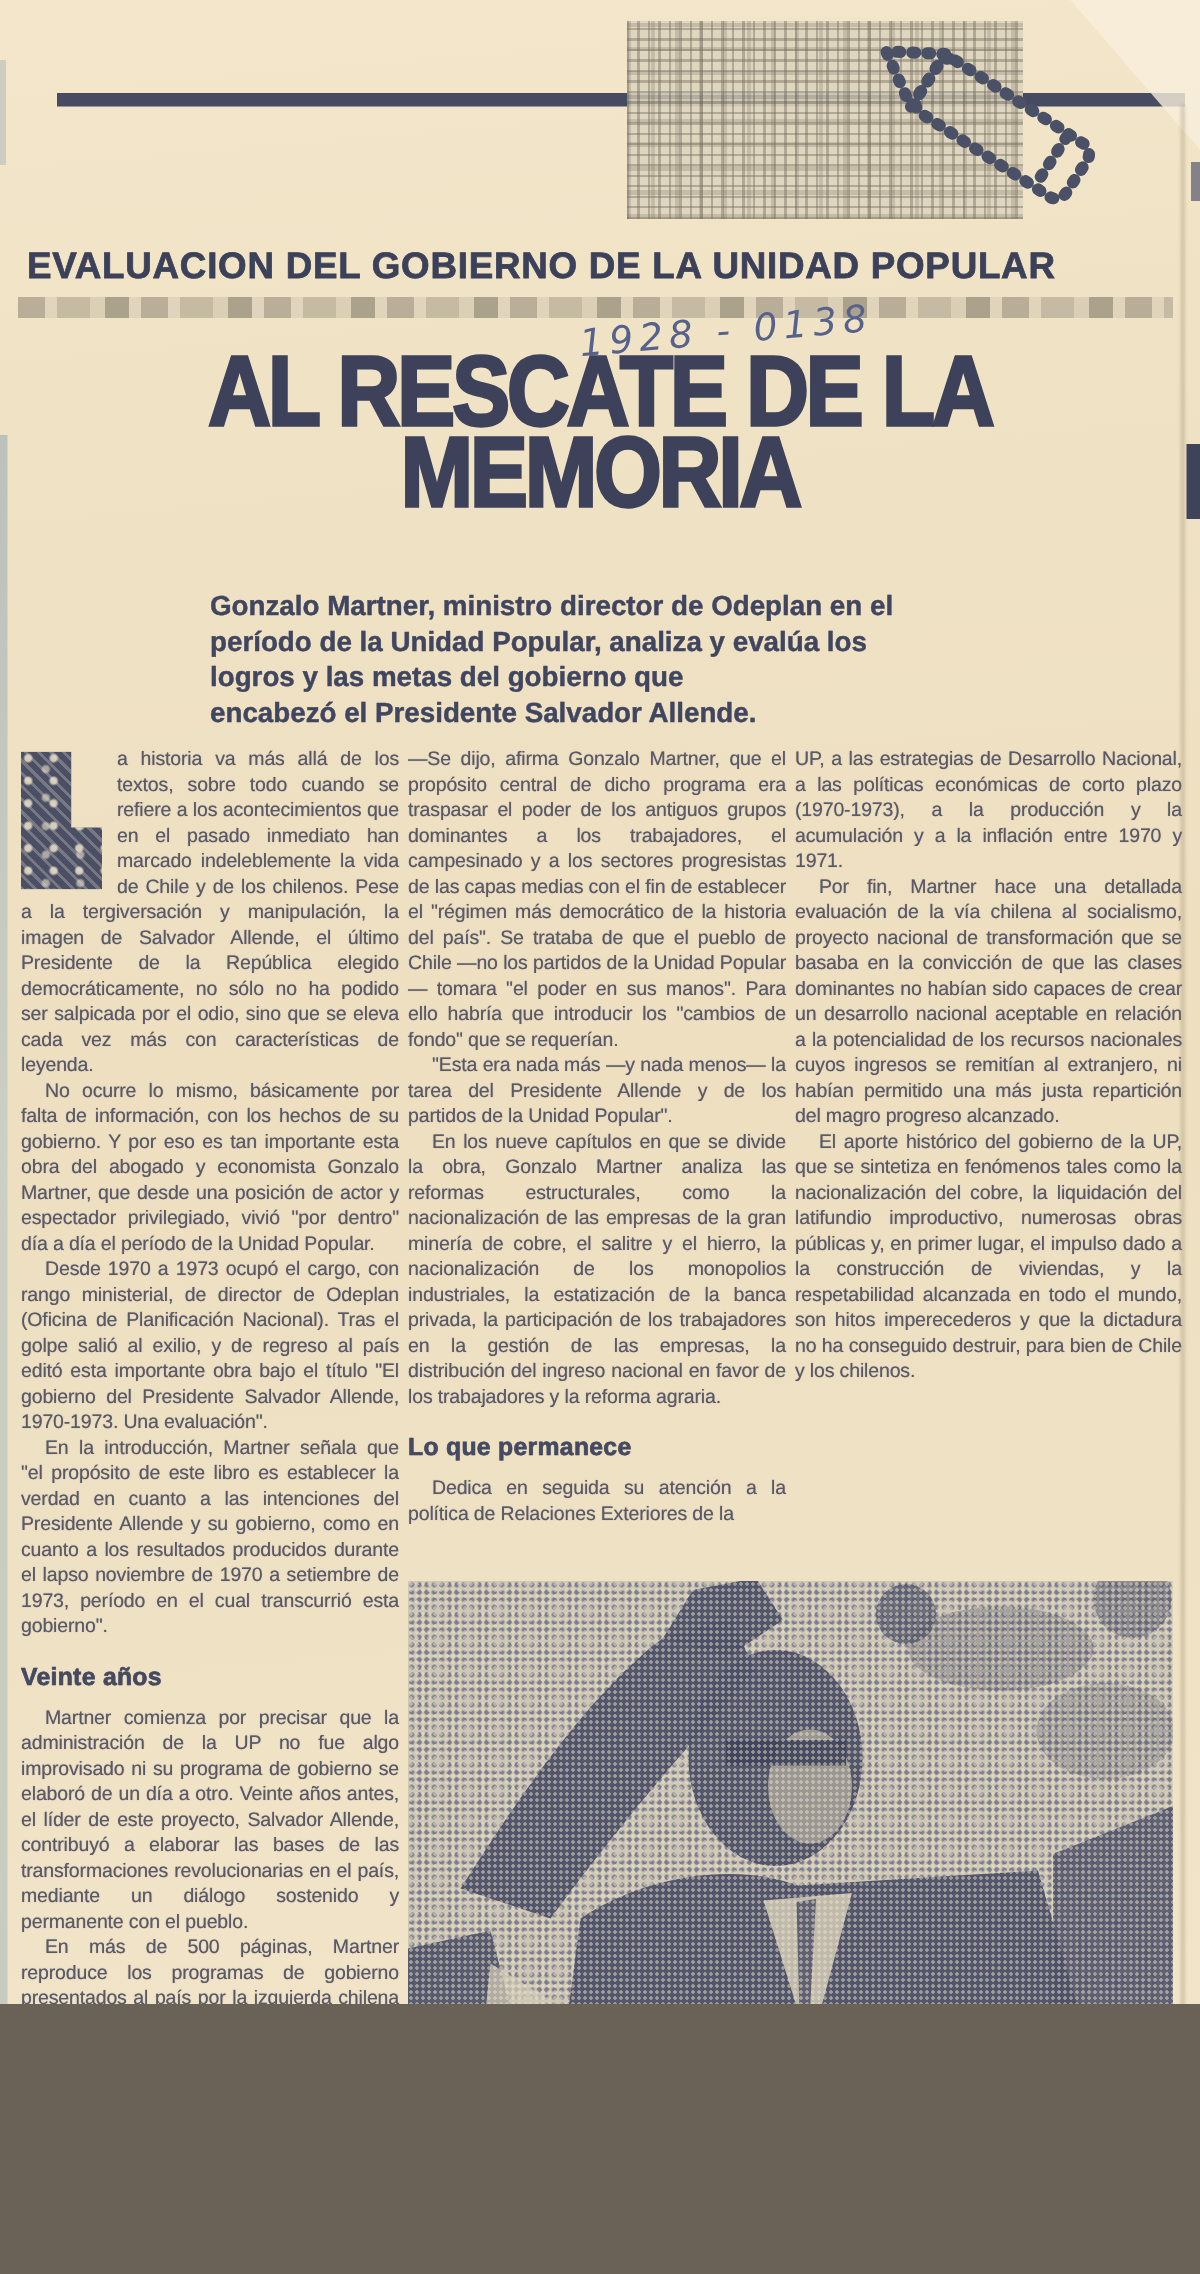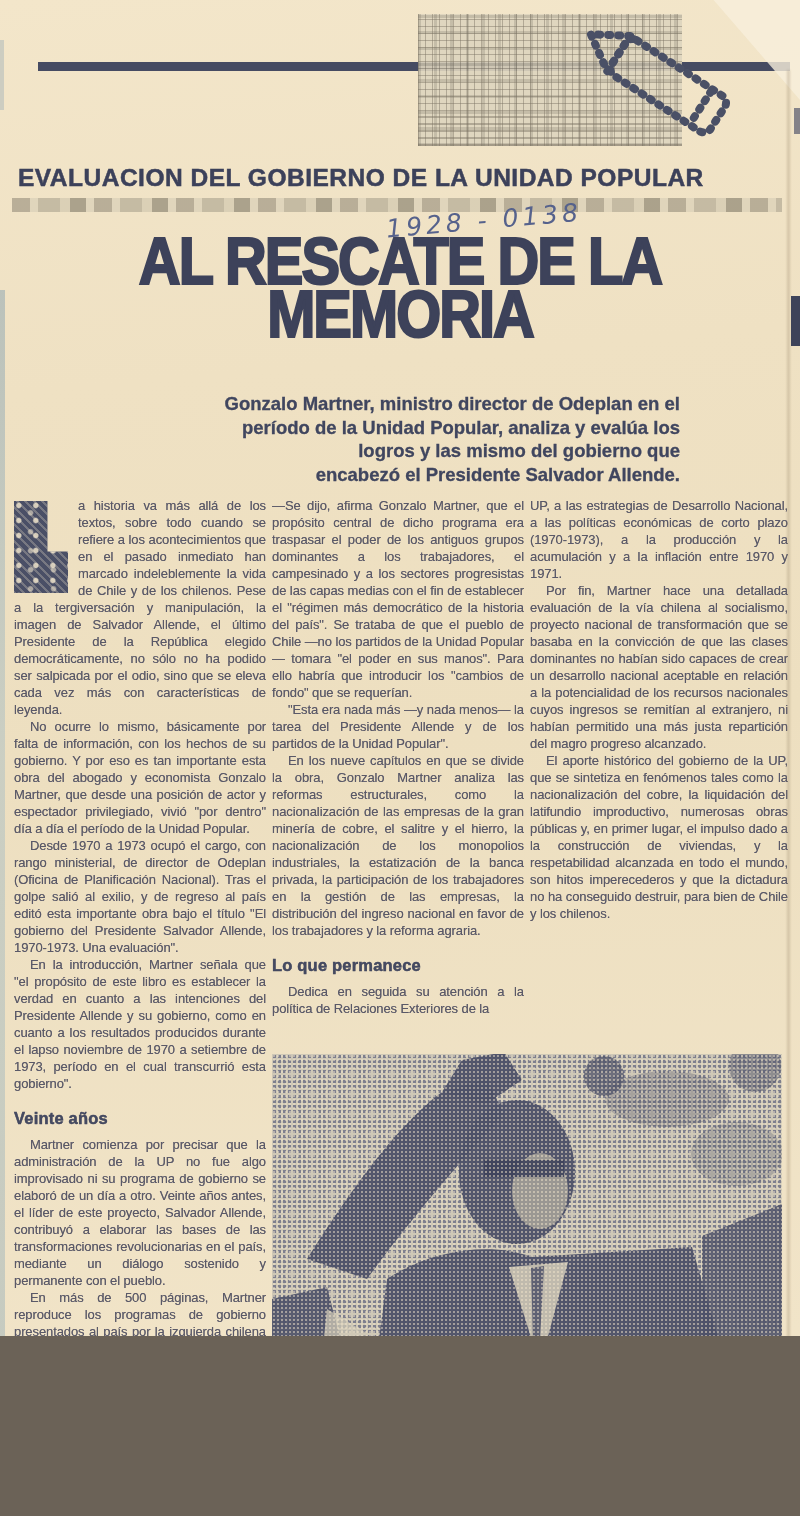--- a/index.html
+++ b/index.html
@@ -31,21 +31,21 @@
     background:repeating-linear-gradient(90deg,#948c7a 0 18px,#d6cdb6 18px 26px,#a9a18d 26px 48px,#cdc4ad 48px 58px,#7e7766 58px 74px,#d6cdb6 74px 82px);
   }
   .archive-code{
     position:absolute;left:386px;top:206px;font-size:25px;font-style:italic;
     color:#56628c;transform:rotate(-5deg);letter-spacing:4px;font-family:"DejaVu Sans",sans-serif;
   }
   
   .headline{position:absolute;left:0;top:240px;width:800px;text-align:center;color:#3d425a;line-height:48px;}
   .headline .hl{display:inline-block;font-size:59px;font-weight:bold;letter-spacing:-2px;
     transform:scale(.98,1.12);-webkit-text-stroke:2px #3d425a;}
-  .deck{position:absolute;left:140px;top:392px;width:540px;text-align:right;
+  .deck{position:absolute;left:140px;top:392px;width:540px;text-align:left;
     color:#40465f;font-weight:bold;font-size:18.5px;line-height:23.5px;-webkit-text-stroke:.3px #40465f;}
   
   .col{position:absolute;top:497px;text-align:justify;color:#5a5968;
     font-size:13px;line-height:17px;letter-spacing:-.1px;
     text-shadow:0 0 .6px rgba(90,89,104,.7);}
   .col p{margin:0;text-indent:16px;}
   .col p.noindent{text-indent:0;}
   .col h3{margin:18px 0 9px 0;font-size:16.5px;color:#454a61;letter-spacing:.2px;
     -webkit-text-stroke:.4px #454a61;text-align:left;}
   .drop-cap{
@@ -105,21 +105,21 @@
   <div class="kicker-band"></div>
   <div class="archive-code">1928 - 0138</div>
 
   <div class="headline">
     <div><span class="hl">AL RESCATE DE LA MEMORIA</span></div>
   </div>
 
   <div class="deck">
     <div>Gonzalo Martner, ministro director de Odeplan en el</div>
     <div>período de la Unidad Popular, analiza y evalúa los</div>
-    <div>logros y las mismo del gobierno que</div>
+    <div>logros y las metas del gobierno que</div>
     <div>encabezó el Presidente Salvador Allende.</div>
   </div>
 
   <div class="col" style="left:14px;width:252px;">
     <p class="noindent"><span class="drop-cap"></span><span>a historia va más allá de los textos, sobre todo cuando se refiere a los acontecimientos que en el pasado inmediato han marcado indeleblemente la vida de Chile y de los chilenos. Pese a la tergiversación y manipulación, la imagen de Salvador Allende, el último Presidente de la República elegido democráticamente, no sólo no ha podido ser salpicada por el odio, sino que se eleva cada vez más con características de leyenda.</span></p>
     <p>No ocurre lo mismo, básicamente por falta de información, con los hechos de su gobierno. Y por eso es tan importante esta obra del abogado y economista Gonzalo Martner, que desde una posición de actor y espectador privilegiado, vivió "por dentro" día a día el período de la Unidad Popular.</p>
     <p>Desde 1970 a 1973 ocupó el cargo, con rango ministerial, de director de Odeplan (Oficina de Planificación Nacional). Tras el golpe salió al exilio, y de regreso al país editó esta importante obra bajo el título "El gobierno del Presidente Salvador Allende, 1970-1973. Una evaluación".</p>
     <p>En la introducción, Martner señala que "el propósito de este libro es establecer la verdad en cuanto a las intenciones del Presidente Allende y su gobierno, como en cuanto a los resultados producidos durante el lapso noviembre de 1970 a setiembre de 1973, período en el cual transcurrió esta gobierno".</p>
     <h3>Veinte años</h3>
     <p>Martner comienza por precisar que la administración de la UP no fue algo improvisado ni su programa de gobierno se elaboró de un día a otro. Veinte años antes, el líder de este proyecto, Salvador Allende, contribuyó a elaborar las bases de las transformaciones revolucionarias en el país, mediante un diálogo sostenido y permanente con el pueblo.</p>

